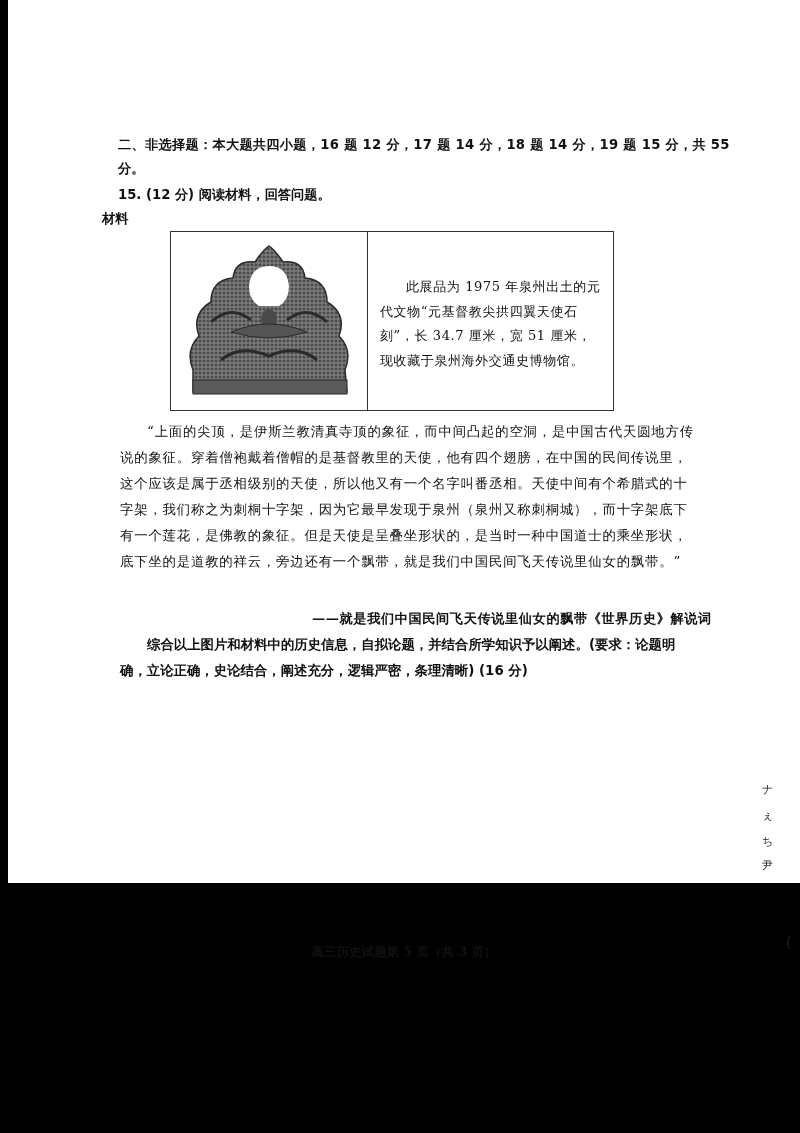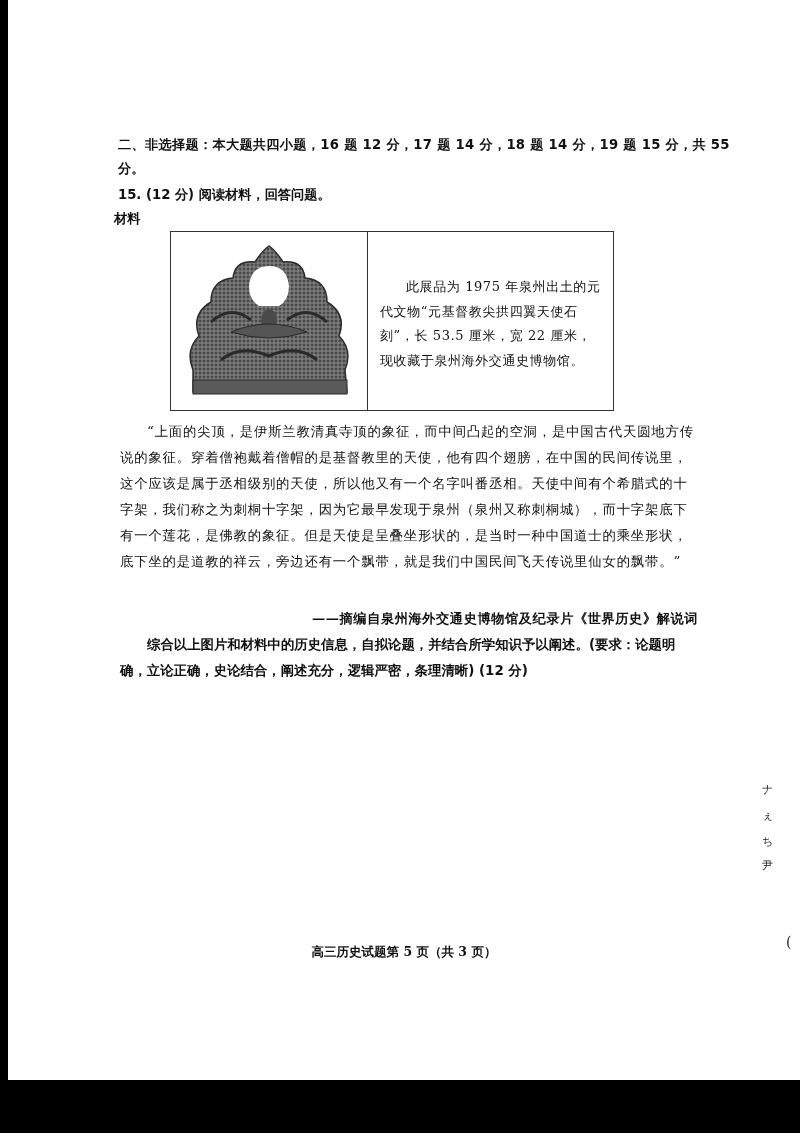--- a/index.html
+++ b/index.html
@@ -1,18 +1,18 @@
 <!DOCTYPE html>
 <html><head>
 <meta charset="utf-8">
 <style>
   html, body { margin:0; padding:0; }
   body { width:800px; height:1133px; position:relative; background:#000; overflow:hidden;
          font-family:"DejaVu Serif","Liberation Serif",serif; color:#111; }
-  .paper { position:absolute; left:8px; top:0; width:792px; height:1080px; background:#fff; }
+  .paper { position:absolute; left:8px; top:0; width:792px; height:883px; background:#fff; }
   .line { position:absolute; white-space:nowrap; font-size:13.2px; line-height:18px; }
   .bold { font-weight:bold; font-family:"DejaVu Sans","Liberation Sans",sans-serif; }
   .material-box { position:absolute; left:162px; top:231px; width:444px; height:180px;
                   border:1px solid #333; box-sizing:border-box; }
   .img-cell { position:absolute; left:0; top:0; width:196px; height:178px; border-right:1px solid #333; }
   .txt-cell { position:absolute; left:197px; top:0; right:0; height:178px; }
   .caption { position:absolute; left:12px; top:43px; width:222px; font-size:13px; line-height:24.5px;
              text-indent:26px; letter-spacing:0.6px; }
   .body-para { position:absolute; left:112px; width:580px; font-size:13.4px; line-height:26px;
                letter-spacing:0.8px; text-indent:27px; font-weight:normal;
@@ -24,21 +24,21 @@
   .margin-mark { position:absolute; font-size:11px; color:#222; }
 </style>
 </head>
 <body>
 
 <div class="paper">
 
   <div class="line bold" style="left:110px;top:136px;letter-spacing:0.3px;">二、非选择题：本大题共四小题，16 题 12 分，17 题 14 分，18 题 14 分，19 题 15 分，共 55</div>
   <div class="line bold" style="left:110px;top:160px;">分。</div>
   <div class="line bold" style="left:110px;top:186px;">15. (12 分) 阅读材料，回答问题。</div>
-  <div class="line bold" style="left:106px;top:210px;">材料</div>
+  <div class="line bold" style="left:94px;top:210px;">材料</div>
 
   <div class="material-box">
     <div class="img-cell">
       <svg width="196" height="178" viewBox="0 0 196 178">
         <defs>
           <pattern id="grain" width="4" height="4" patternUnits="userSpaceOnUse">
             <rect width="4" height="4" fill="#6b6b6b"></rect>
             <circle cx="1" cy="1" r="0.9" fill="#3a3a3a"></circle>
             <circle cx="3" cy="3" r="0.7" fill="#9a9a9a"></circle>
           </pattern>
@@ -46,29 +46,29 @@
         <path d="M22 160 L22 138 Q14 118 28 104 Q20 82 40 70 Q40 48 62 46 Q64 28 84 30 Q92 18 98 14 Q104 18 112 30 Q132 28 134 46 Q156 48 156 70 Q176 82 168 104 Q182 118 174 138 L176 160 Z" fill="url(#grain)" stroke="#2a2a2a" stroke-width="1.5"></path>
         <path d="M78 54 Q80 34 98 34 Q116 34 118 54 Q118 68 108 74 L88 74 Q78 68 78 54 Z" fill="#fff"></path>
         <path d="M40 90 Q60 72 80 88 M156 90 Q136 72 116 88" stroke="#2a2a2a" stroke-width="3" fill="none"></path>
         <ellipse cx="98" cy="88" rx="8" ry="11" fill="#4a4a4a"></ellipse>
         <path d="M60 100 Q98 84 136 100 Q98 112 60 100 Z" fill="#555" stroke="#2a2a2a"></path>
         <path d="M50 128 Q70 112 98 124 Q126 112 146 128" stroke="#2a2a2a" stroke-width="3" fill="none"></path>
         <rect x="22" y="148" width="154" height="14" fill="#5a5a5a" stroke="#2a2a2a"></rect>
       </svg>
     </div>
     <div class="txt-cell">
-      <div class="caption">此展品为 1975 年泉州出土的元代文物“元基督教尖拱四翼天使石刻”，长 53.5 厘米，宽 22 厘米，现收藏于泉州海外交通史博物馆。</div>
+      <div class="caption">此展品为 1975 年泉州出土的元代文物“元基督教尖拱四翼天使石刻”，长 34.7 厘米，宽 51 厘米，现收藏于泉州海外交通史博物馆。</div>
     </div>
   </div>
 
   <div class="body-para" style="top:419px;">“上面的尖顶，是伊斯兰教清真寺顶的象征，而中间凸起的空洞，是中国古代天圆地方传说的象征。穿着僧袍戴着僧帽的是基督教里的天使，他有四个翅膀，在中国的民间传说里，这个应该是属于丞相级别的天使，所以他又有一个名字叫番丞相。天使中间有个希腊式的十字架，我们称之为刺桐十字架，因为它最早发现于泉州（泉州又称刺桐城），而十字架底下有一个莲花，是佛教的象征。但是天使是呈叠坐形状的，是当时一种中国道士的乘坐形状，底下坐的是道教的祥云，旁边还有一个飘带，就是我们中国民间飞天传说里仙女的飘带。”</div>
 
-  <div class="source">——摘编自泉州海外交通史博物馆及纪录片《世界历史》解说词</div>
+  <div class="source">——就是我们中国民间飞天传说里仙女的飘带《世界历史》解说词</div>
 
-  <div class="task">综合以上图片和材料中的历史信息，自拟论题，并结合所学知识予以阐述。(要求：论题明确，立论正确，史论结合，阐述充分，逻辑严密，条理清晰) (12 分)</div>
+  <div class="task">综合以上图片和材料中的历史信息，自拟论题，并结合所学知识予以阐述。(要求：论题明确，立论正确，史论结合，阐述充分，逻辑严密，条理清晰) (16 分)</div>
 
   <div class="margin-mark" style="left:754px;top:782px;">ナ</div>
   <div class="margin-mark" style="left:754px;top:808px;">ぇ</div>
   <div class="margin-mark" style="left:754px;top:834px;">ち</div>
   <div class="margin-mark" style="left:754px;top:858px;">尹</div>
   <div class="margin-mark" style="left:778px;top:934px;font-size:14px;">(</div>
 
   <div class="footer">高三历史试题第 5 页（共 3 页）</div>
 </div>
 

